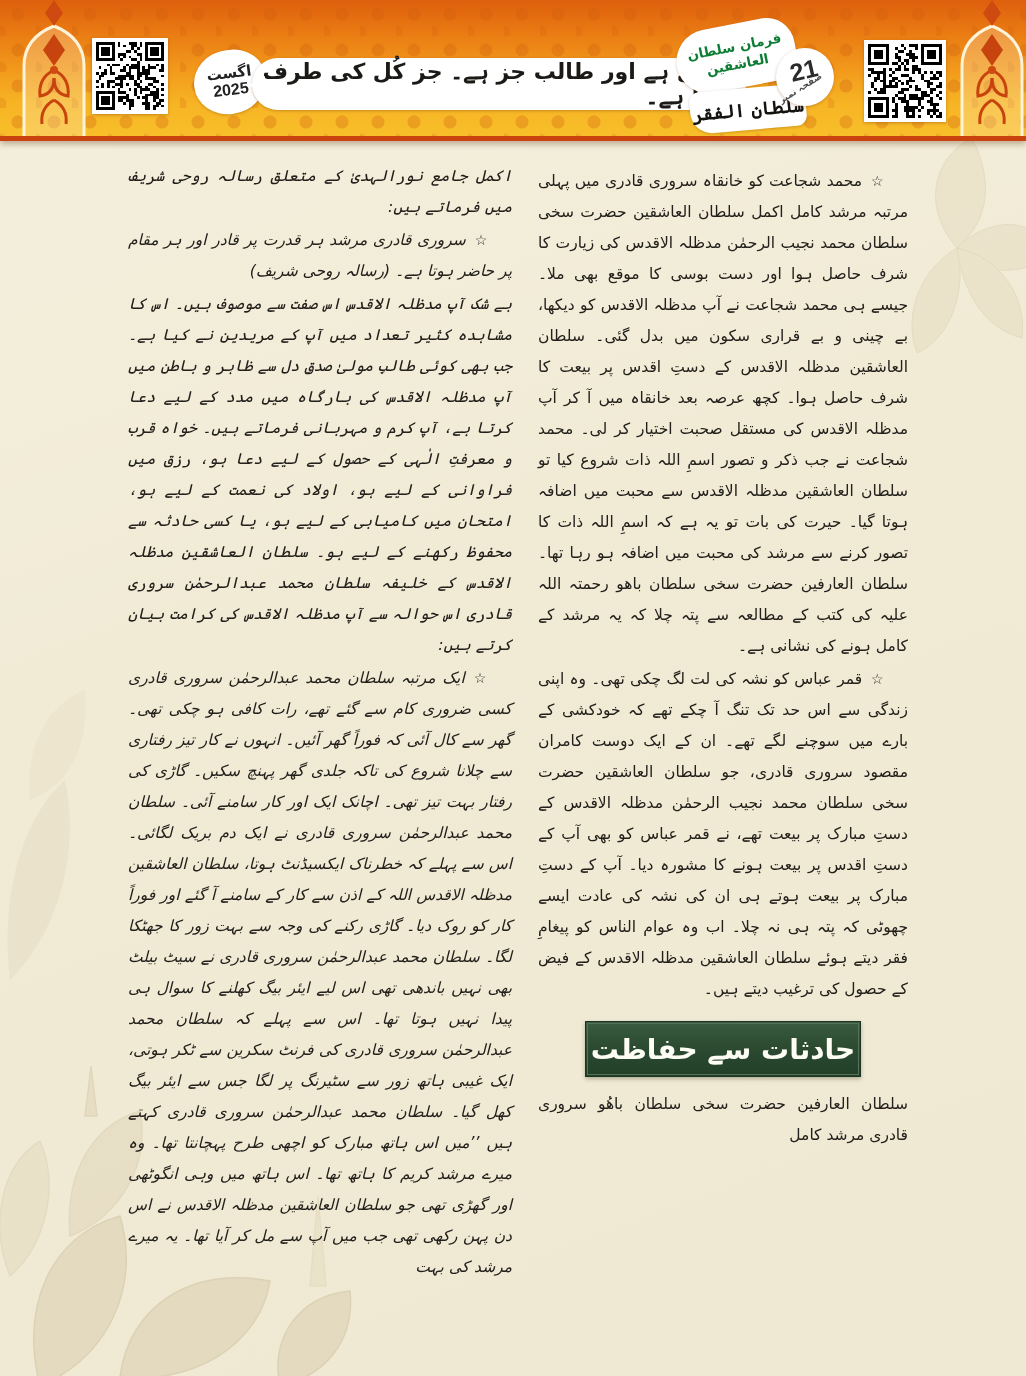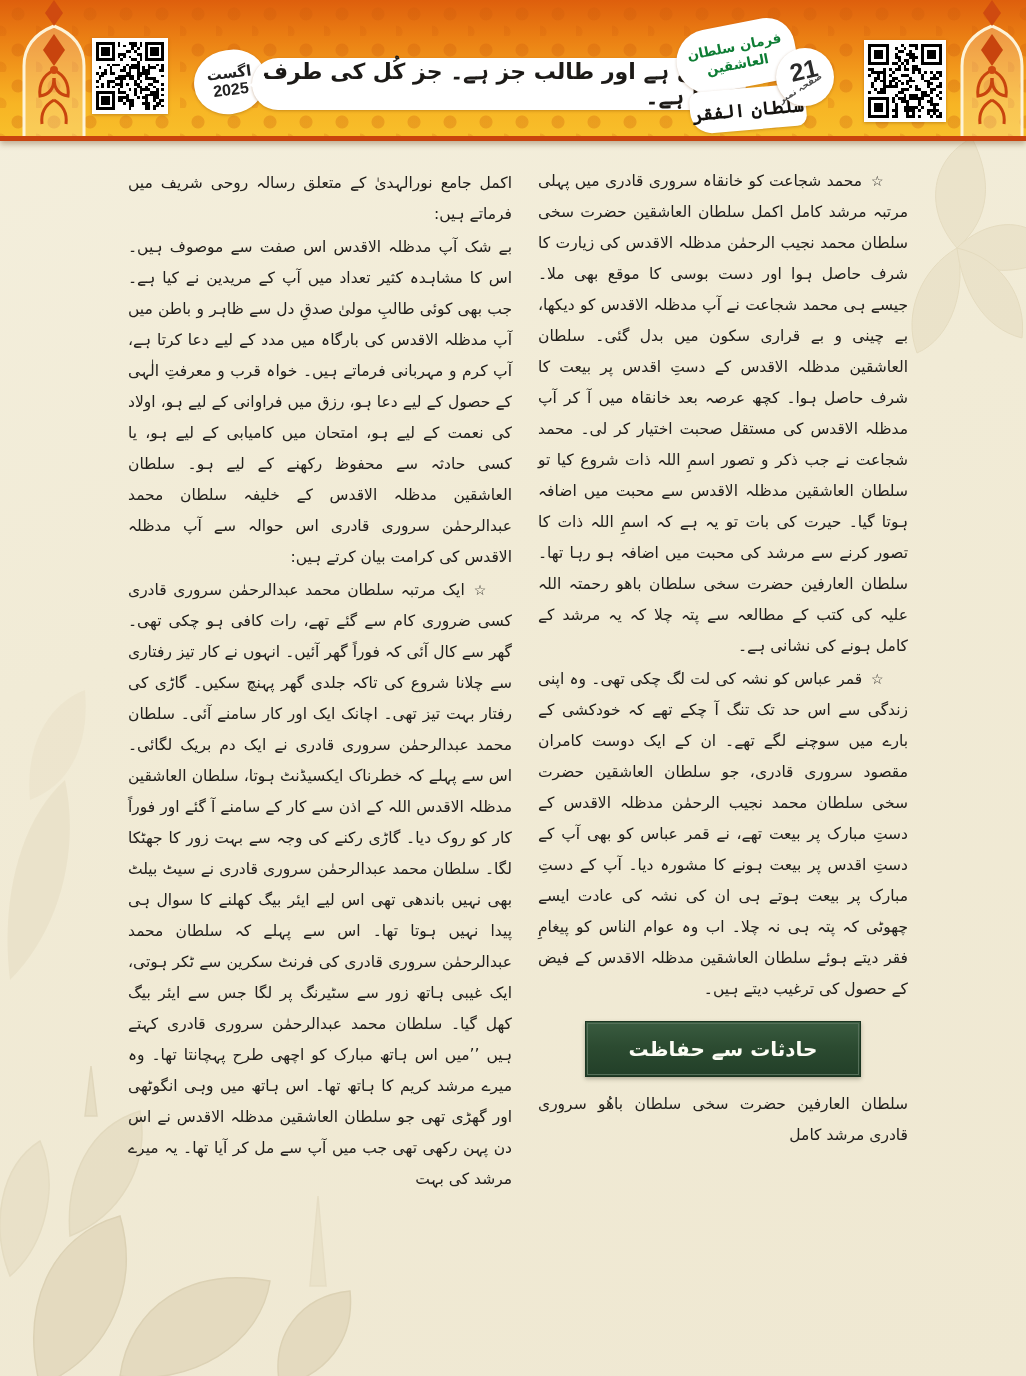--- a/index.html
+++ b/index.html
@@ -50,29 +50,29 @@
        border-radius:50%;box-shadow:0 1px 3px rgba(120,60,0,.35);}
   .page-circle .no{position:absolute;left:14px;top:8px;font-size:25px;font-weight:bold;color:#2b2b2b;
        transform:rotate(-13deg);font-family:"Liberation Sans",sans-serif;}
   .page-circle .lbl{position:absolute;left:0px;bottom:13px;font-size:9px;color:#4a4a4a;
        transform:rotate(-32deg);white-space:nowrap;direction:rtl;font-weight:bold;}
 
   
   .content{position:absolute;top:150px;right:0;left:0;bottom:0;direction:rtl;}
   .col{position:absolute;top:16px;}
   .col.first{right:118px;width:370px;}
-  .col.second{right:514px;width:384px;top:18px;}
+  .col.second{right:514px;width:384px;top:11px;font-style:italic;}
   .col p{margin:0 0 2px 0;text-align:justify;font-size:15.5px;line-height:31px;color:#23201c;}
   .p-star{text-indent:24px;}
   .star{color:#2b2926;font-size:14px;padding-left:9px;}
   .banner{margin:16px auto 12px auto;width:274px;height:54px;
        background:linear-gradient(180deg,#3a5c40 0%,#2c4b31 45%,#223f28 100%);
        border:1px solid #1c3522;outline:1px solid #56705a;outline-offset:-3px;
        display:flex;align-items:center;justify-content:center;
-       color:#fdfdf5;font-size:20px;font-weight:bold;box-shadow:0 2px 4px rgba(60,60,40,.35);}
+       color:#fdfdf5;font-size:28px;font-weight:bold;box-shadow:0 2px 4px rgba(60,60,40,.35);}
 
   
   .wm{position:absolute;pointer-events:none;}
   .wm.tr{right:-26px;top:128px;width:190px;height:270px;opacity:.55;}
   .wm.bl{left:-20px;bottom:-10px;width:430px;height:330px;opacity:.6;}
   .wm.ml{left:-30px;top:660px;width:150px;height:320px;opacity:.4;}
 </style>
 </head>
 <body>
 
@@ -573,18 +573,19 @@
       <p class="p-star"><span class="star">☆</span><span>محمد شجاعت کو خانقاہ سروری قادری میں پہلی مرتبہ مرشد کامل اکمل سلطان العاشقین حضرت سخی سلطان محمد نجیب الرحمٰن مدظلہ الاقدس کی زیارت کا شرف حاصل ہوا اور دست بوسی کا موقع بھی ملا۔ جیسے ہی محمد شجاعت نے آپ مدظلہ الاقدس کو دیکھا، بے چینی و بے قراری سکون میں بدل گئی۔ سلطان العاشقین مدظلہ الاقدس کے دستِ اقدس پر بیعت کا شرف حاصل ہوا۔ کچھ عرصہ بعد خانقاہ میں آ کر آپ مدظلہ الاقدس کی مستقل صحبت اختیار کر لی۔ محمد شجاعت نے جب ذکر و تصور اسمِ اللہ ذات شروع کیا تو سلطان العاشقین مدظلہ الاقدس سے محبت میں اضافہ ہوتا گیا۔ حیرت کی بات تو یہ ہے کہ اسمِ اللہ ذات کا تصور کرنے سے مرشد کی محبت میں اضافہ ہو رہا تھا۔ سلطان العارفین حضرت سخی سلطان باھو رحمتہ اللہ علیہ کی کتب کے مطالعہ سے پتہ چلا کہ یہ مرشد کے کامل ہونے کی نشانی ہے۔</span></p>
       <p class="p-star"><span class="star">☆</span><span>قمر عباس کو نشہ کی لت لگ چکی تھی۔ وہ اپنی زندگی سے اس حد تک تنگ آ چکے تھے کہ خودکشی کے بارے میں سوچنے لگے تھے۔ ان کے ایک دوست کامران مقصود سروری قادری، جو سلطان العاشقین حضرت سخی سلطان محمد نجیب الرحمٰن مدظلہ الاقدس کے دستِ مبارک پر بیعت تھے، نے قمر عباس کو بھی آپ کے دستِ اقدس پر بیعت ہونے کا مشورہ دیا۔ آپ کے دستِ مبارک پر بیعت ہوتے ہی ان کی نشہ کی عادت ایسے چھوٹی کہ پتہ ہی نہ چلا۔ اب وہ عوام الناس کو پیغامِ فقر دیتے ہوئے سلطان العاشقین مدظلہ الاقدس کے فیض کے حصول کی ترغیب دیتے ہیں۔</span></p>
       <div class="banner">
         <span>حادثات سے حفاظت</span>
       </div>
       <p><span>سلطان العارفین حضرت سخی سلطان باھُو سروری قادری مرشد کامل</span></p>
     </section>
 
     <section class="col second">
       <p><span>اکمل جامع نورالہدیٰ کے متعلق رسالہ روحی شریف میں فرماتے ہیں:</span></p>
+      <p class="p-star"><span class="star">☆</span><span>سروری قادری مرشد ہر قدرت پر قادر اور ہر مقام پر حاضر ہوتا ہے۔ (رسالہ روحی شریف)</span></p>
       <p><span>بے شک آپ مدظلہ الاقدس اس صفت سے موصوف ہیں۔ اس کا مشاہدہ کثیر تعداد میں آپ کے مریدین نے کیا ہے۔ جب بھی کوئی طالبِ مولیٰ صدقِ دل سے ظاہر و باطن میں آپ مدظلہ الاقدس کی بارگاہ میں مدد کے لیے دعا کرتا ہے، آپ کرم و مہربانی فرماتے ہیں۔ خواہ قرب و معرفتِ الٰہی کے حصول کے لیے دعا ہو، رزق میں فراوانی کے لیے ہو، اولاد کی نعمت کے لیے ہو، امتحان میں کامیابی کے لیے ہو، یا کسی حادثہ سے محفوظ رکھنے کے لیے ہو۔ سلطان العاشقین مدظلہ الاقدس کے خلیفہ سلطان محمد عبدالرحمٰن سروری قادری اس حوالہ سے آپ مدظلہ الاقدس کی کرامت بیان کرتے ہیں:</span></p>
       <p class="p-star"><span class="star">☆</span><span>ایک مرتبہ سلطان محمد عبدالرحمٰن سروری قادری کسی ضروری کام سے گئے تھے، رات کافی ہو چکی تھی۔ گھر سے کال آئی کہ فوراً گھر آئیں۔ انہوں نے کار تیز رفتاری سے چلانا شروع کی تاکہ جلدی گھر پہنچ سکیں۔ گاڑی کی رفتار بہت تیز تھی۔ اچانک ایک اور کار سامنے آئی۔ سلطان محمد عبدالرحمٰن سروری قادری نے ایک دم بریک لگائی۔ اس سے پہلے کہ خطرناک ایکسیڈنٹ ہوتا، سلطان العاشقین مدظلہ الاقدس اللہ کے اذن سے کار کے سامنے آ گئے اور فوراً کار کو روک دیا۔ گاڑی رکنے کی وجہ سے بہت زور کا جھٹکا لگا۔ سلطان محمد عبدالرحمٰن سروری قادری نے سیٹ بیلٹ بھی نہیں باندھی تھی اس لیے ایئر بیگ کھلنے کا سوال ہی پیدا نہیں ہوتا تھا۔ اس سے پہلے کہ سلطان محمد عبدالرحمٰن سروری قادری کی فرنٹ سکرین سے ٹکر ہوتی، ایک غیبی ہاتھ زور سے سٹیرنگ پر لگا جس سے ایئر بیگ کھل گیا۔ سلطان محمد عبدالرحمٰن سروری قادری کہتے ہیں ’’میں اس ہاتھ مبارک کو اچھی طرح پہچانتا تھا۔ وہ میرے مرشد کریم کا ہاتھ تھا۔ اس ہاتھ میں وہی انگوٹھی اور گھڑی تھی جو سلطان العاشقین مدظلہ الاقدس نے اس دن پہن رکھی تھی جب میں آپ سے مل کر آیا تھا۔ یہ میرے مرشد کی بہت</span></p>
     </section>
 
   </main>
 </div>
 
 </body></html>

